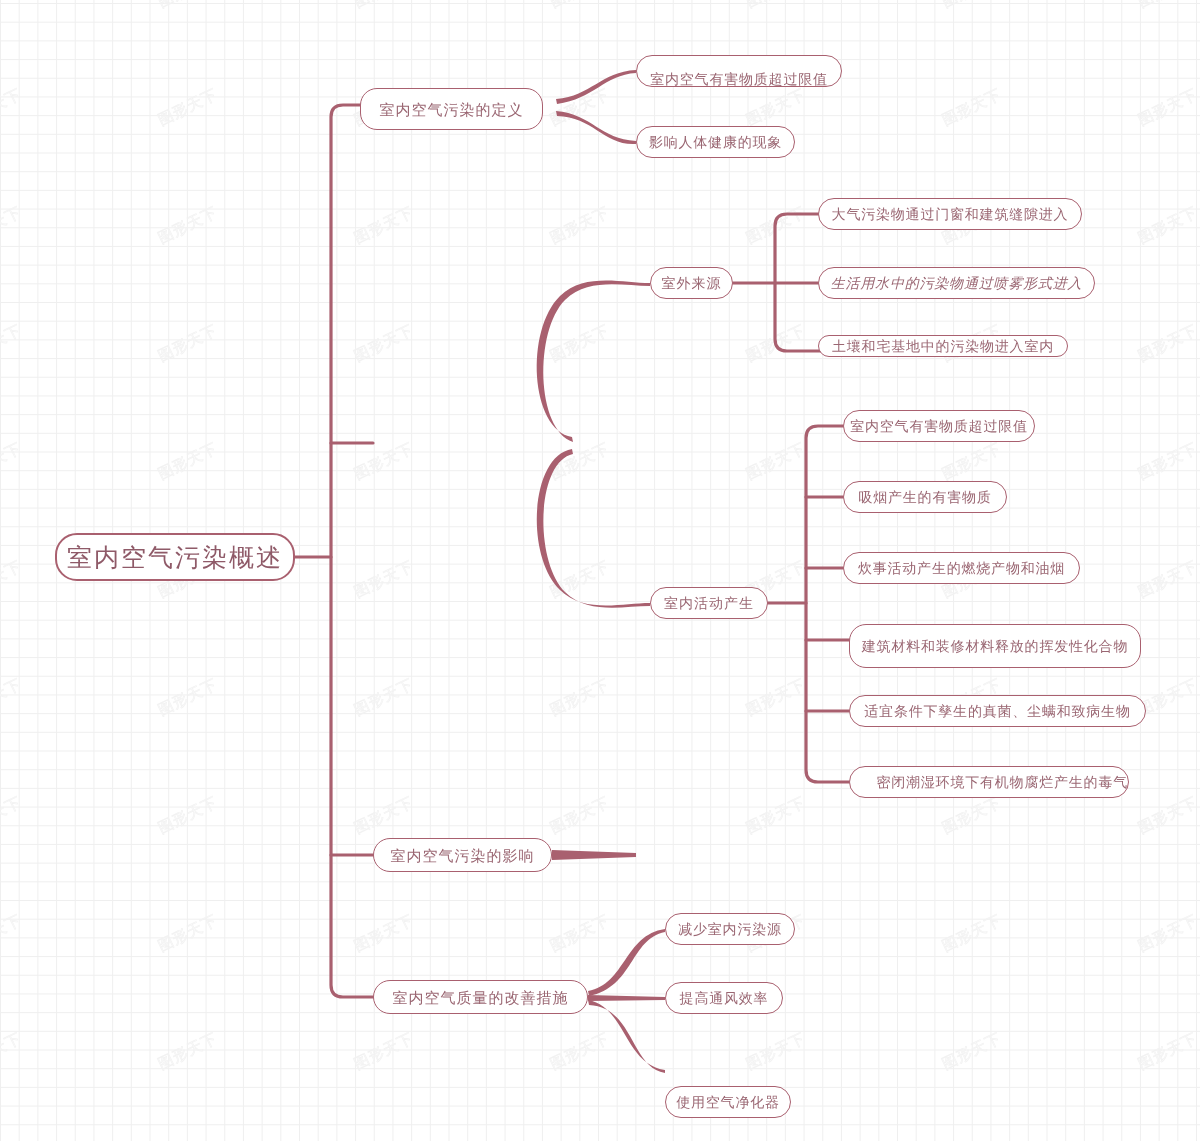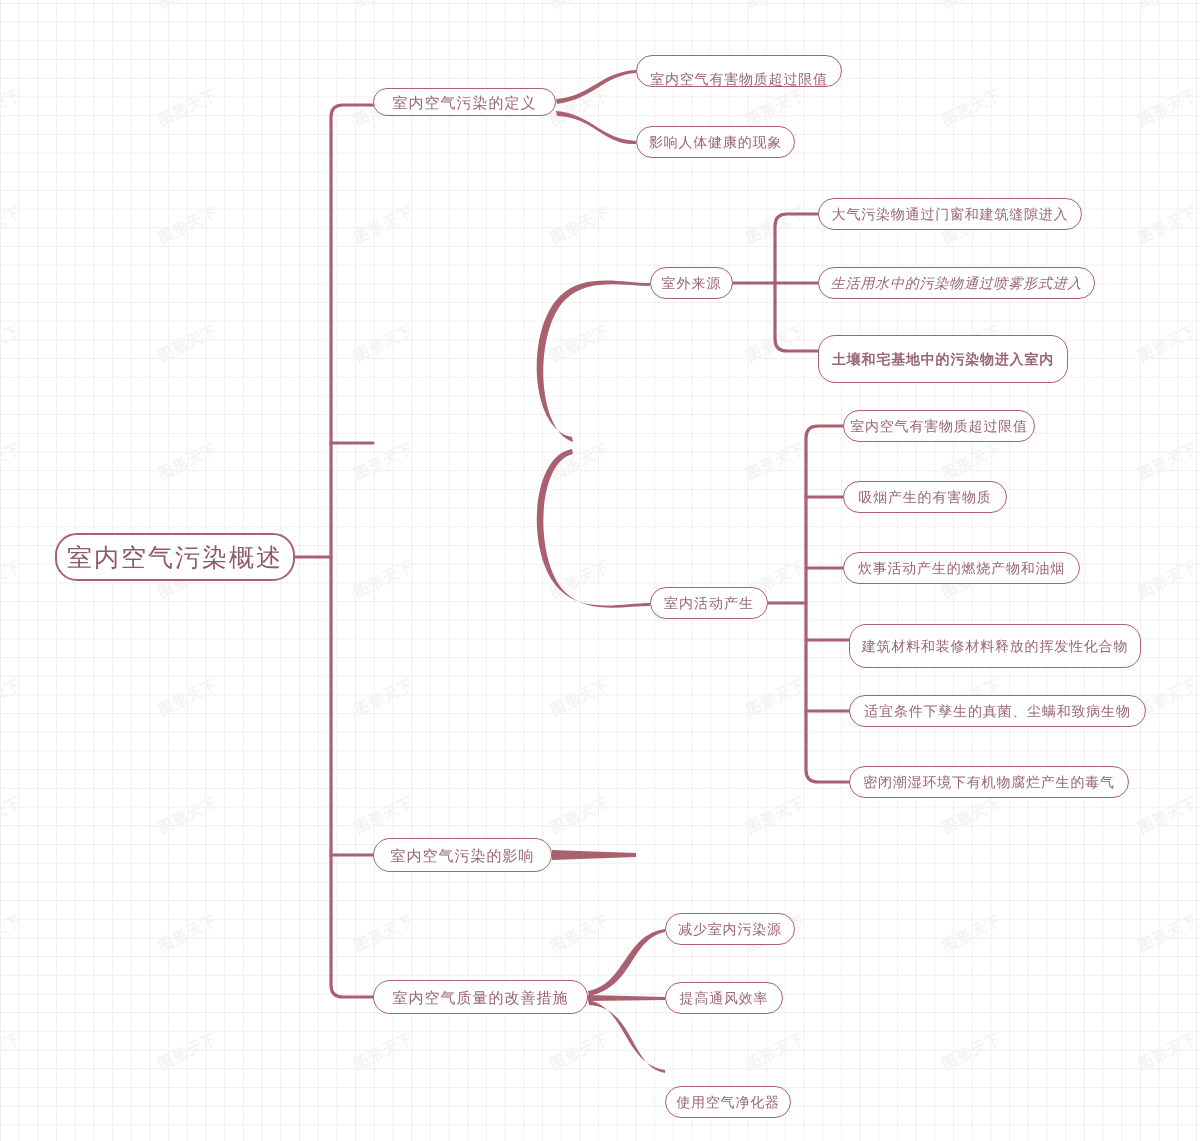--- a/index.html
+++ b/index.html
@@ -182,41 +182,41 @@
       <path d="M588,1000 C626,1007 624,1064 665,1070 L665,1073 C630,1067 634,1007 589,1005 Z"></path>
     </g>
   </svg>
 
   <div id="nodes">
 
     <div class="node root" style="left:55px;top:533px;width:240px;height:48px;">
       <span>室内空气污染概述</span>
     </div>
 
-    <div class="node l1" style="left:373px;top:88px;width:183px;height:28px;justify-content:center;">
+    <div class="node l1" style="left:360px;top:88px;width:183px;height:42px;justify-content:center;">
       <span>室内空气污染的定义</span>
     </div>
     <div class="node leaf" style="left:636px;top:55px;width:206px;height:32px;align-items:flex-end;">
       <span>室内空气有害物质超过限值</span>
     </div>
     <div class="node leaf" style="left:636px;top:126px;width:159px;height:32px;">
       <span>影响人体健康的现象</span>
     </div>
 
 
     <div class="node l2" style="left:650px;top:267px;width:83px;height:32px;">
       <span>室外来源</span>
     </div>
     <div class="node leaf" style="left:818px;top:198px;width:264px;height:32px;">
       <span>大气污染物通过门窗和建筑缝隙进入</span>
     </div>
     <div class="node leaf" style="left:818px;top:267px;width:277px;height:32px;font-style:italic;">
       <span>生活用水中的污染物通过喷雾形式进入</span>
     </div>
-    <div class="node leaf" style="left:818px;top:335px;width:250px;height:48px;font-weight:bold;">
+    <div class="node leaf" style="left:818px;top:335px;width:250px;height:22px;">
       <span>土壤和宅基地中的污染物进入室内</span>
     </div>
 
     <div class="node l2" style="left:650px;top:587px;width:118px;height:32px;">
       <span>室内活动产生</span>
     </div>
     <div class="node leaf" style="left:843px;top:410px;width:192px;height:32px;">
       <span>室内空气有害物质超过限值</span>
     </div>
     <div class="node leaf" style="left:843px;top:481px;width:164px;height:32px;">
@@ -224,21 +224,21 @@
     </div>
     <div class="node leaf" style="left:843px;top:552px;width:237px;height:32px;">
       <span>炊事活动产生的燃烧产物和油烟</span>
     </div>
     <div class="node leaf" style="left:849px;top:624px;width:292px;height:44px;">
       <span>建筑材料和装修材料释放的挥发性化合物</span>
     </div>
     <div class="node leaf" style="left:849px;top:695px;width:297px;height:32px;text-align:center;">
       <span>适宜条件下孳生的真菌、尘螨和致病生物</span>
     </div>
-    <div class="node leaf" style="left:849px;top:766px;width:280px;height:32px;">
+    <div class="node leaf" style="left:849px;top:766px;width:280px;height:32px;justify-content:flex-end;">
       <span>密闭潮湿环境下有机物腐烂产生的毒气</span>
     </div>
 
     <div class="node l1" style="left:373px;top:838px;width:179px;height:34px;">
       <span>室内空气污染的影响</span>
     </div>
 
     <div class="node l1" style="left:373px;top:980px;width:215px;height:34px;">
       <span>室内空气质量的改善措施</span>
     </div>

